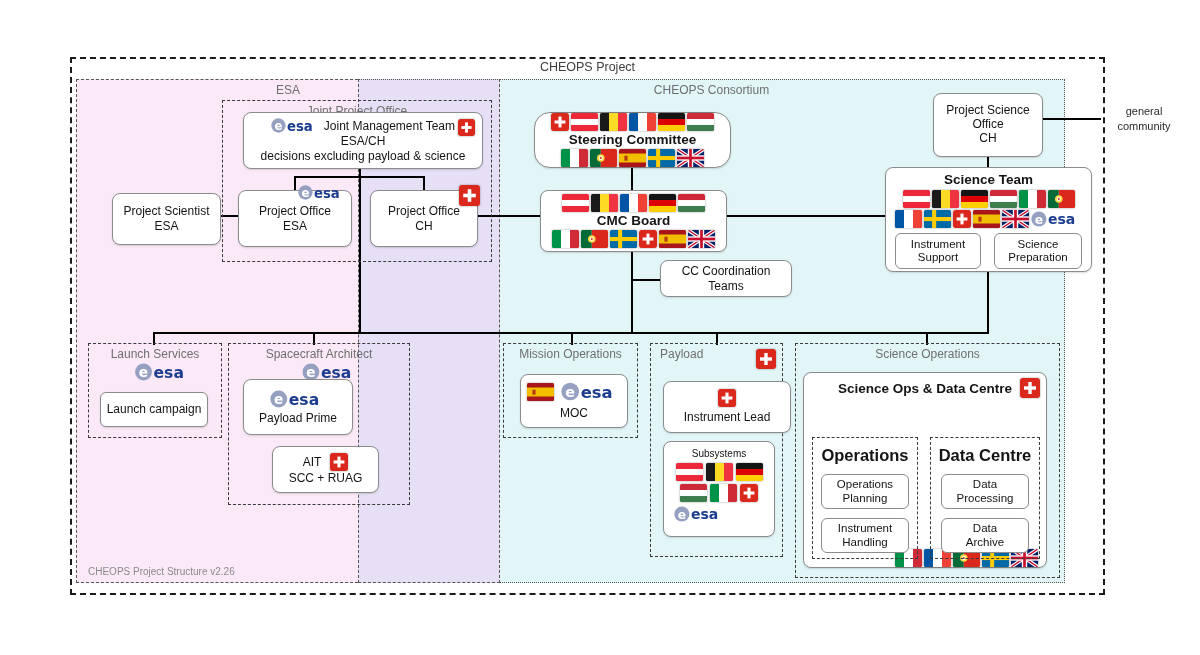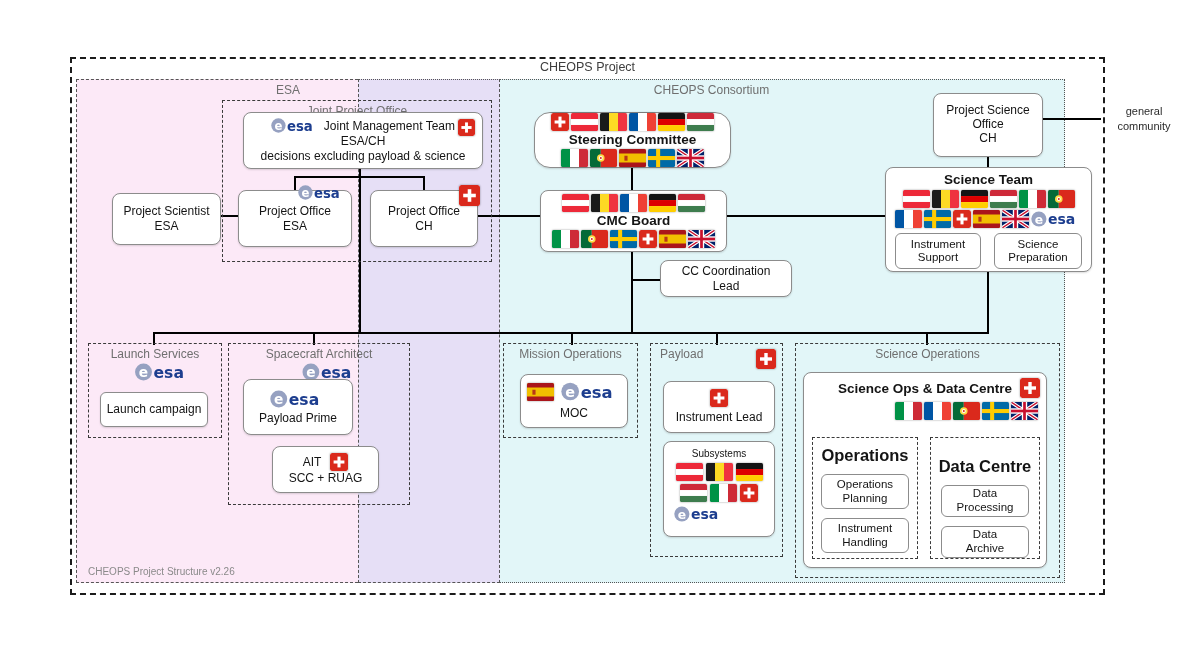--- a/index.html
+++ b/index.html
@@ -318,21 +318,21 @@
             <rect x="12" width="6" height="20" fill="#fff"></rect>
             <rect y="7" width="30" height="6" fill="#fff"></rect>
             <rect x="13.5" width="3" height="20" fill="#C8102E"></rect>
             <rect y="8.5" width="30" height="3" fill="#C8102E"></rect>
           </svg>
         </span>
       </div>
   </div>
 
   <div class="abs wb pre" style="left:660px;top:260px;width:132px;height:37px;">CC Coordination
-Lead</div>
+Teams</div>
 
   <div class="abs wb pre" style="left:933px;top:93px;width:110px;height:64px;line-height:1.15;">Project Science
 Office
 CH</div>
 
   <div class="abs community" style="left:1106px;top:104px;width:76px;">general community</div>
 
   <div class="abs wb" style="left:885px;top:167px;width:207px;height:105px;gap:2px;justify-content:flex-start;padding-top:4px;">
     <div class="bold t135">Science Team</div>
     <div class="frow">
@@ -511,21 +511,21 @@
   <div class="abs group" style="left:650px;top:343px;width:133px;height:214px;">
     <div class="glabel left">Payload</div>
     <span class="badge" style="right:6px;top:5px;">
         <svg viewBox="0 0 20 20">
           <rect width="20" height="20" rx="2.5" fill="#DA291C"></rect>
           <rect x="8.3" y="4" width="3.4" height="12" fill="#fff"></rect>
           <rect x="4" y="8.3" width="12" height="3.4" fill="#fff"></rect>
         </svg>
       </span>
   </div>
-  <div class="abs wb" style="left:663px;top:381px;width:112px;height:52px;gap:3px;">
+  <div class="abs wb" style="left:663px;top:381px;width:128px;height:52px;gap:3px;">
     <span class="flag">
         <svg viewBox="0 0 20 20">
           <rect width="20" height="20" rx="2.5" fill="#DA291C"></rect>
           <rect x="8.3" y="4" width="3.4" height="12" fill="#fff"></rect>
           <rect x="4" y="8.3" width="12" height="3.4" fill="#fff"></rect>
         </svg>
       </span>
     <span>Instrument Lead</span>
   </div>
   <div class="abs wb" style="left:663px;top:441px;width:112px;height:96px;gap:3px;justify-content:flex-start;padding-top:6px;">
@@ -583,21 +583,21 @@
             <text x="14" y="24" text-anchor="middle" font-size="22" font-weight="bold" fill="#fff" font-family="DejaVu Sans, sans-serif">e</text>
             <text x="30" y="25.5" font-size="25" font-weight="bold" fill="#1D3E8F" font-family="DejaVu Sans, sans-serif">esa</text>
           </svg>
         </span>
       </div>
   </div>
 
   <div class="abs group" style="left:795px;top:343px;width:265px;height:235px;">
     <div class="glabel">Science Operations</div>
   </div>
-  <div class="abs wb" style="left:803px;top:372px;width:244px;height:196px;justify-content:flex-start;padding-top:8px;">
+  <div class="abs wb" style="left:803px;top:372px;width:244px;height:196px;justify-content:space-between;padding-top:8px;">
     <span class="badge" style="right:6px;top:5px;">
         <svg viewBox="0 0 20 20">
           <rect width="20" height="20" rx="2.5" fill="#DA291C"></rect>
           <rect x="8.3" y="4" width="3.4" height="12" fill="#fff"></rect>
           <rect x="4" y="8.3" width="12" height="3.4" fill="#fff"></rect>
         </svg>
       </span>
     <div class="bold t135">Science Ops &amp; Data Centre</div>
     <div class="frow right" style="margin-top:5px;">
         <span class="flag flag-it">
@@ -645,21 +645,21 @@
 
     <div class="abs group" style="left:8px;top:64px;width:106px;height:122px;display:flex;flex-direction:column;align-items:center;">
       <div class="bold t16" style="margin-top:7px;">Operations</div>
       <div class="ib pre" style="width:86px;height:33px;margin-top:9px;">Operations
 Planning</div>
       <div class="ib pre" style="width:86px;height:33px;margin-top:9px;">Instrument
 Handling</div>
     </div>
 
     <div class="abs group" style="left:126px;top:64px;width:110px;height:122px;display:flex;flex-direction:column;align-items:center;">
-      <div class="bold t16" style="margin-top:18px;">Data Centre</div>
+      <div class="bold t16" style="margin-top:7px;">Data Centre</div>
       <div class="ib pre" style="width:86px;height:33px;margin-top:9px;">Data
 Processing</div>
       <div class="ib pre" style="width:86px;height:33px;margin-top:9px;">Data
 Archive</div>
     </div>
   </div>
 
   <div class="abs smallnote" style="left:88px;top:566px;">CHEOPS Project Structure v2.26</div>
 
 </div>

